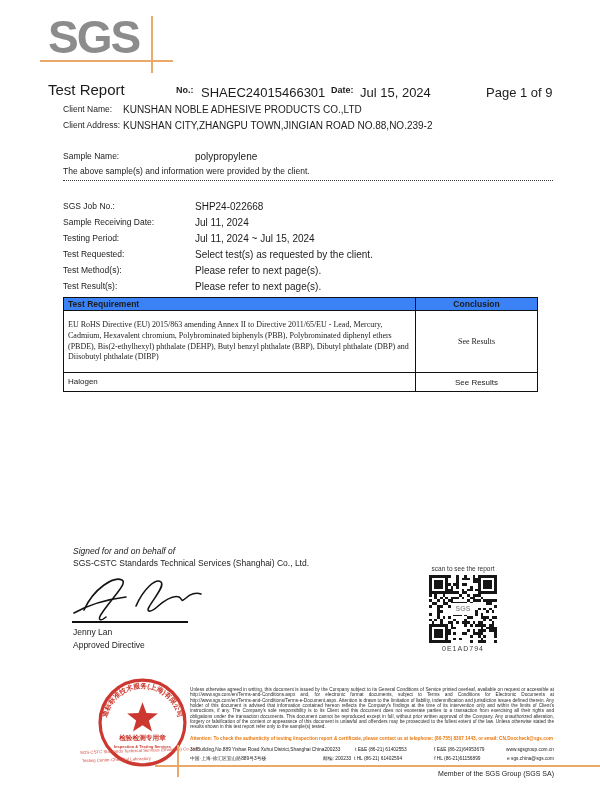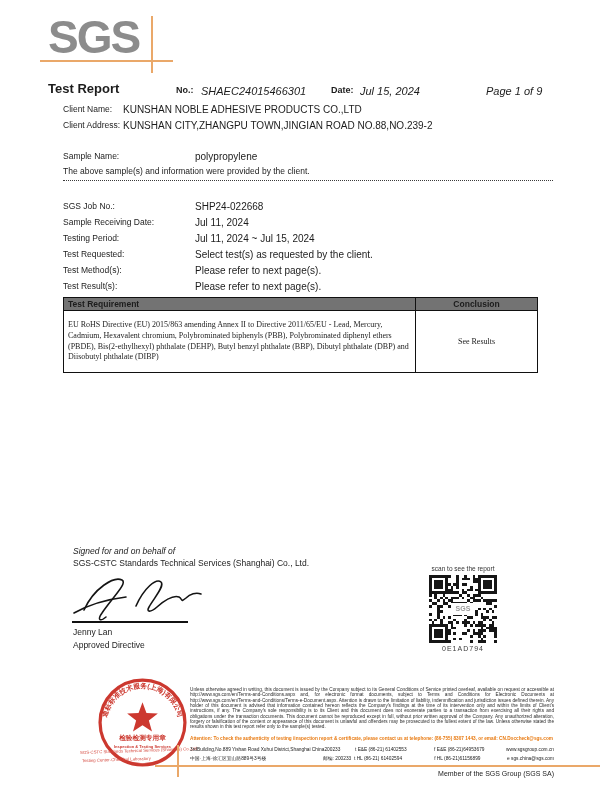--- a/index.html
+++ b/index.html
@@ -9,34 +9,34 @@
     position:relative; width:600px; height:800px; margin:0 auto;
     background:#ffffff; overflow:hidden; color:#1c1c1c;
   }
   .abs { position:absolute; }
 
   
   .logo-text { font-size:46px; font-weight:bold; color:#8c8c8c; letter-spacing:-2px; line-height:1; }
   .cropline { background:#eaa869; }
 
   
-  .title { font-size:13px; font-weight:bold; }
+  .title { font-size:15px; font-weight:normal; }
   .h-label { font-size:9px; font-weight:bold; }
-  .h-value { font-size:11px;font-style:italic; }
+  .h-value { font-size:13px; }
 
   .lbl { font-size:8.5px; }
   .val { font-size:10px; }
 
   .dotted { border-top:1.5px dotted #3a3a3a; }
 
   
   table.results { border-collapse:collapse; width:474px; table-layout:fixed; }
   table.results th, table.results td { border:1px solid #111; font-size:8px; padding:2px 4px; vertical-align:middle; }
   table.results { border:1.5px solid #111; }
-  table.results th { background:#737373; text-align:left; font-size:8.5px; padding:1px 4px; }
+  table.results th { background:#3b82f6; text-align:left; font-size:8.5px; padding:1px 4px; }
   table.results td.concl, table.results th.concl { text-align:center; }
   td.req { line-height:1.35; }
 
   
   .sig-line { font-size:8.5px; line-height:1.45; }
   .underline { background:#111; height:1.5px; }
 
   
   .qr-caption { font-size:6.5px; color:#333; text-align:center; width:90px; }
   .qr-box { width:68px; height:68px; display:grid; grid-template-columns:repeat(25,1fr); grid-template-rows:repeat(25,1fr); background:#fff; }
@@ -104,20 +104,24 @@
           <col style="width:352px">
           <col style="width:122px">
         </colgroup>
       <tbody>
           <tr>
         <th>Test Requirement</th>
         <th class="concl">Conclusion</th>
       </tr>
       <tr style="height:62px;font-family:Liberation Serif, serif;">
         <td class="req">EU RoHS Directive (EU) 2015/863 amending Annex II to Directive 2011/65/EU - Lead, Mercury, Cadmium, Hexavalent chromium, Polybrominated biphenyls (PBB), Polybrominated diphenyl ethers (PBDE), Bis(2-ethylhexyl) phthalate (DEHP), Butyl benzyl phthalate (BBP), Dibutyl phthalate (DBP) and Diisobutyl phthalate (DIBP)</td>
+        <td class="concl">See Results</td>
+      </tr>
+      <tr style="height:19px;">
+        <td class="req">Halogen</td>
         <td class="concl">See Results</td>
       </tr>
     </tbody>
       </table>
   </div>
 
   <div class="abs sig-line" style="left:73px; top:545px;font-style:italic;">Signed for and on behalf of</div>
   <div class="abs sig-line" style="left:73px; top:557px;">SGS-CSTC Standards Technical Services (Shanghai) Co., Ltd.</div>
   <div class="abs" style="left:70px; top:570px;">
     <svg width="135" height="52" viewBox="0 0 135 52">

